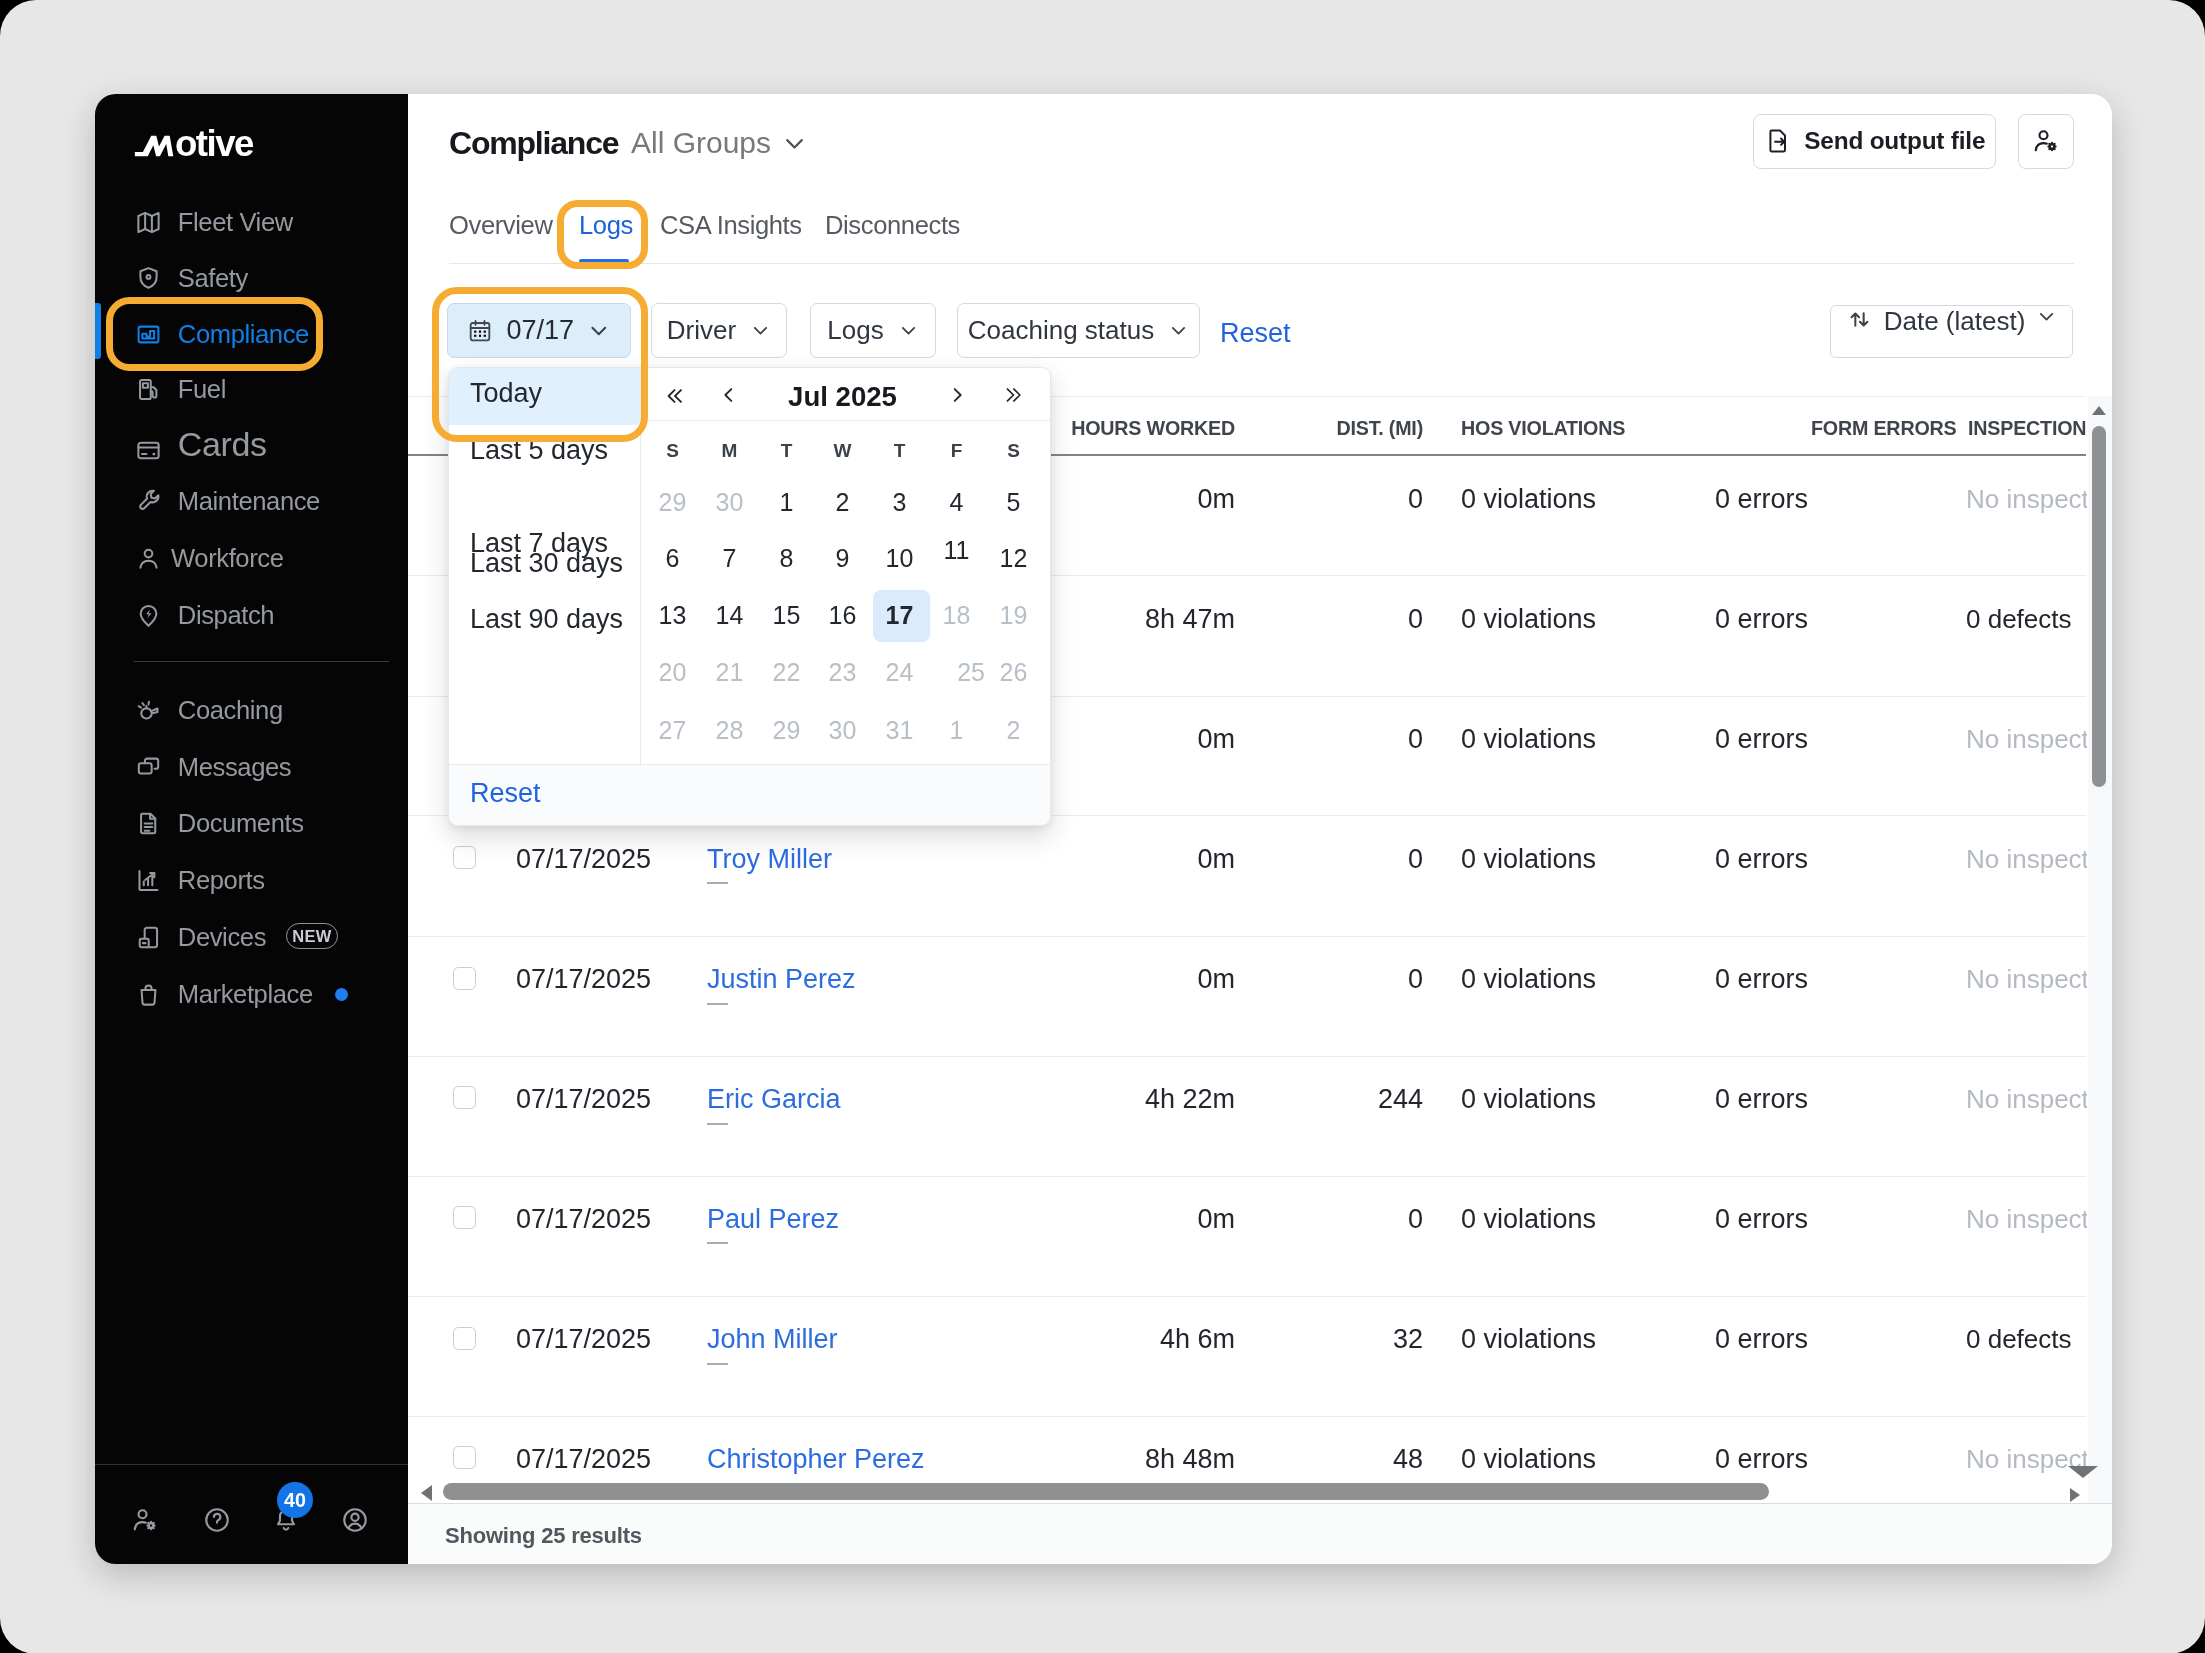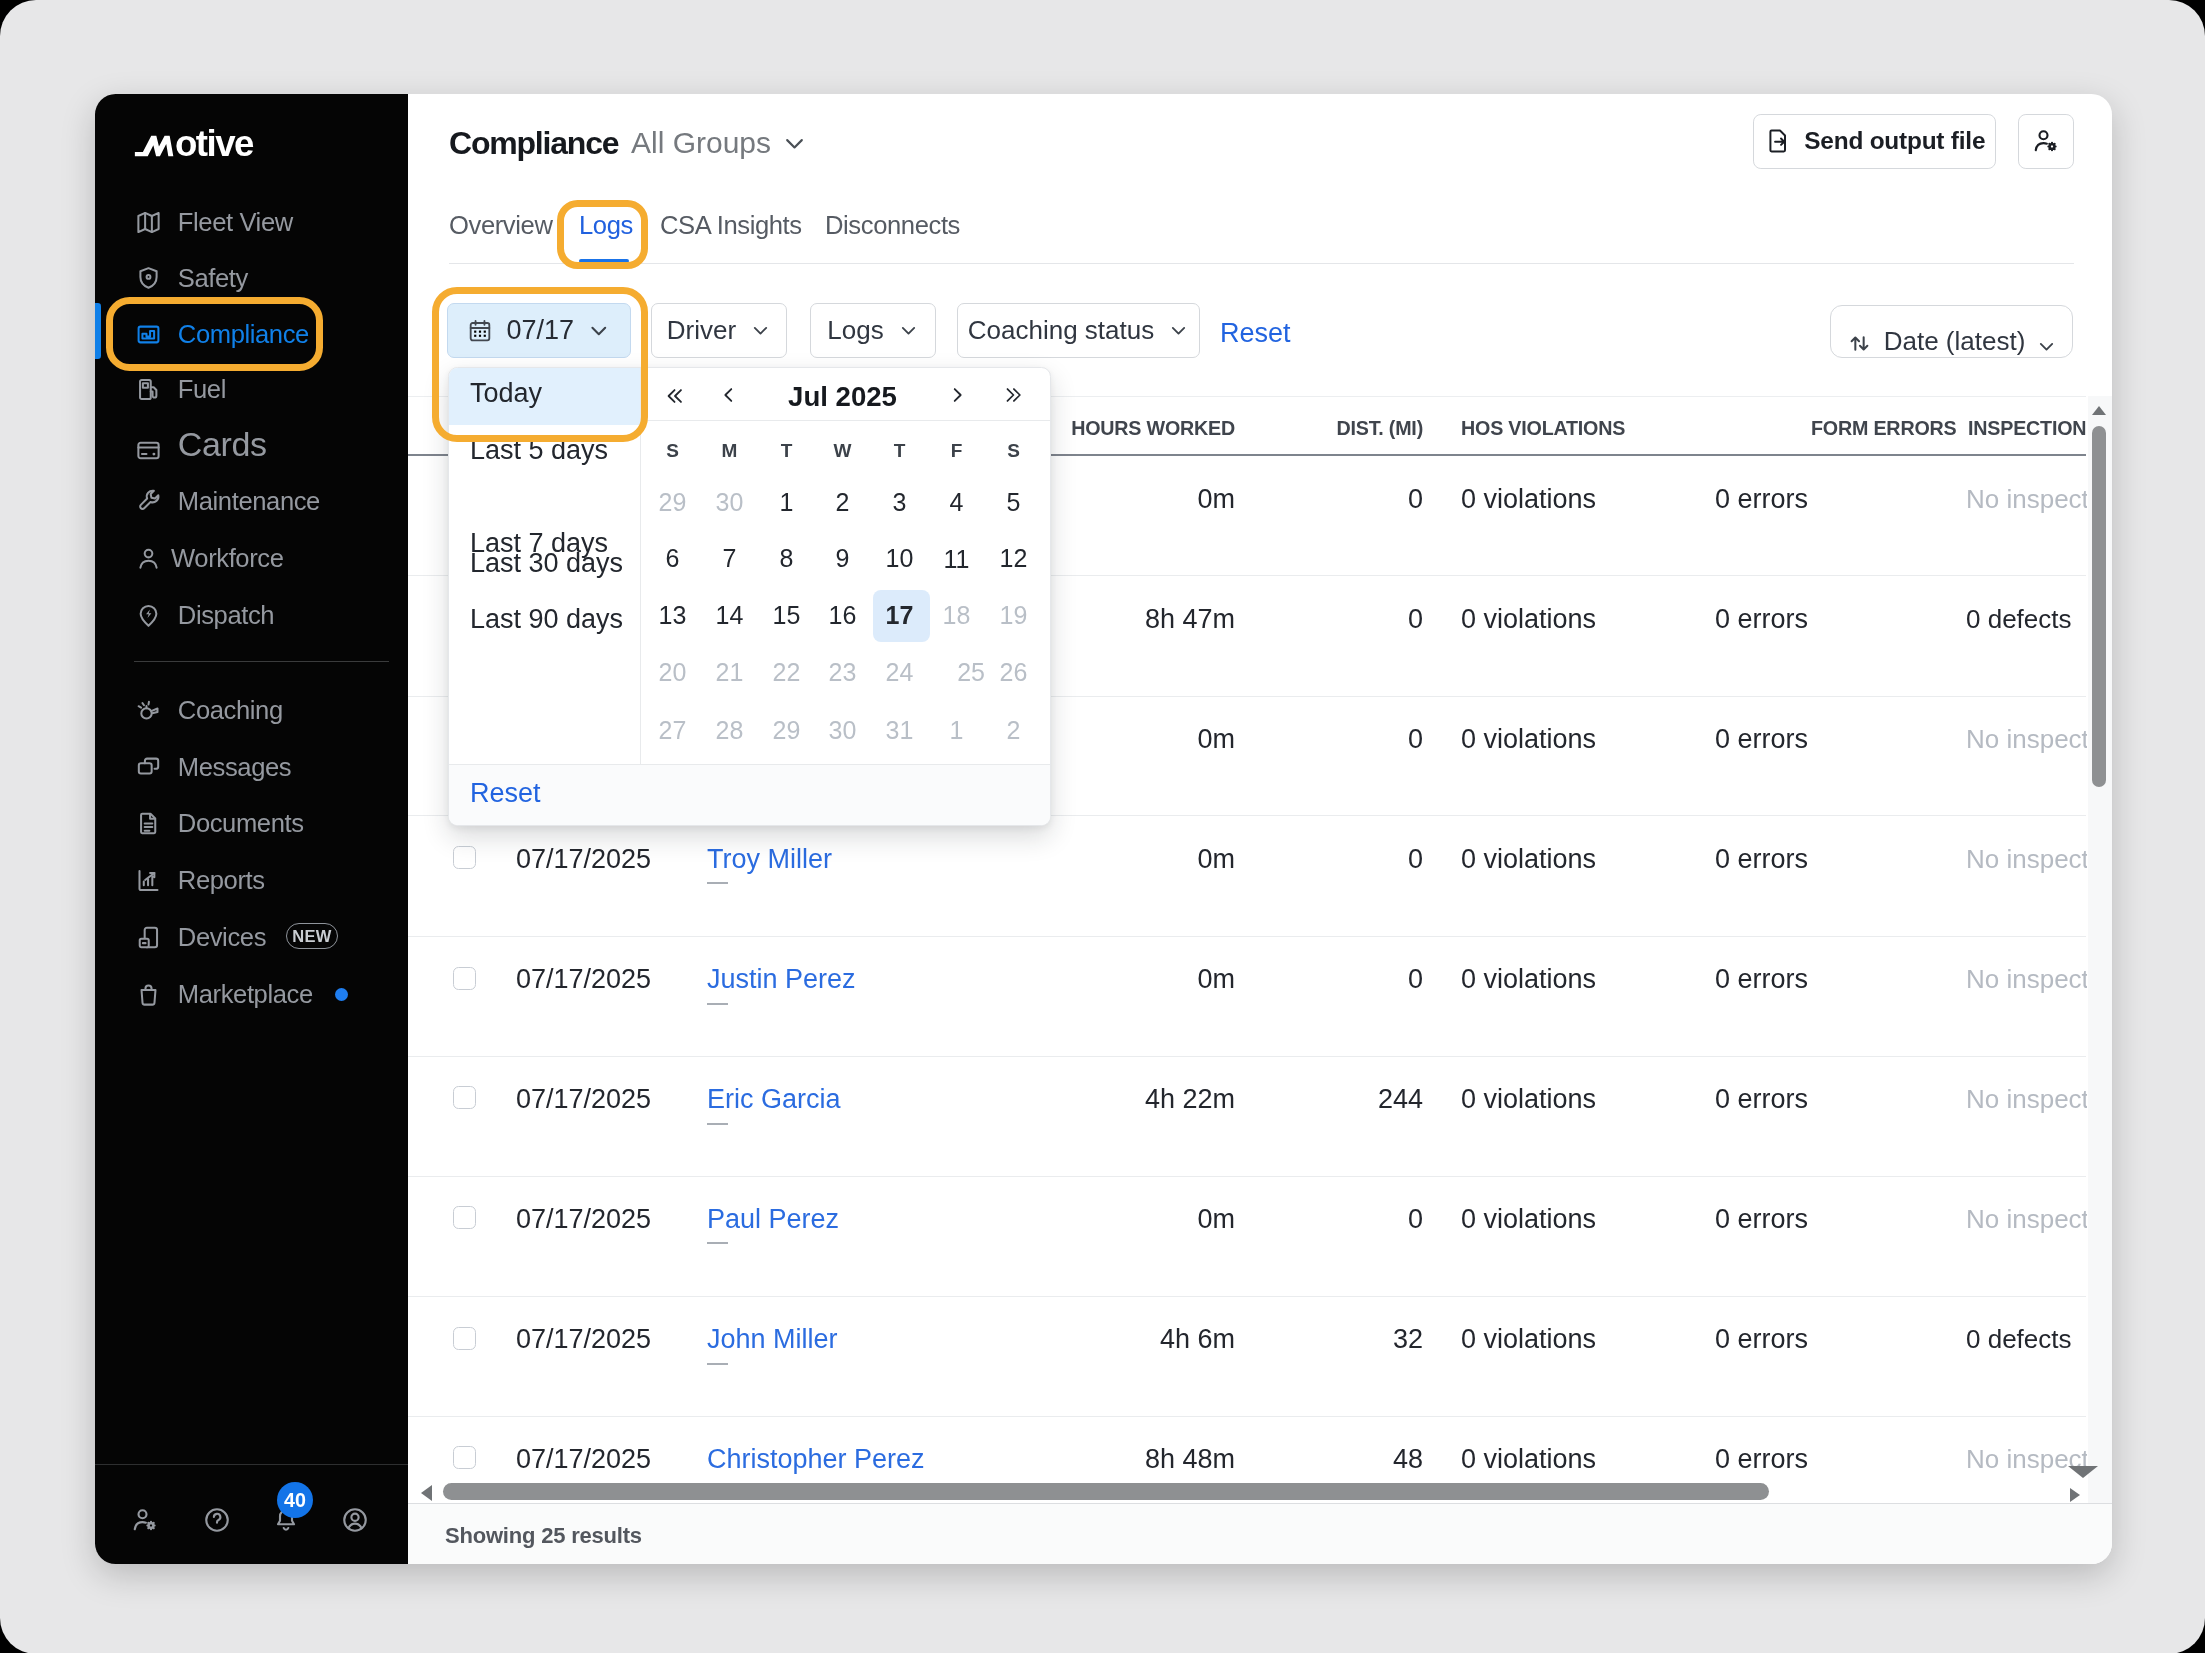--- a/index.html
+++ b/index.html
@@ -199,21 +199,21 @@
         <path d="M5.5 9l6.5 6.5L18.5 9"></path>
       </svg>
     </div>
 <div class="abs" style="left:862px;top:209px;width:243px;height:55px;background:#fff;border:1.6px solid #d5d8dc;border-radius:7px;display:flex;align-items:center;justify-content:center;gap:14px;">
       <span style="font-size:26px;color:#303640;">Coaching status</span>
       <svg width="21" height="21" viewBox="0 0 24 24" fill="none" stroke="#3c424a" stroke-width="2.1" stroke-linecap="round" stroke-linejoin="round">
         <path d="M5.5 9l6.5 6.5L18.5 9"></path>
       </svg>
     </div>
 <div class="abs" style="left:1125px;top:224px;font-size:27px;color:#2264e0;">Reset</div>
-<div class="abs" style="left:1735px;top:211px;width:243px;height:53px;background:#fff;border:1.6px solid #d5d8dc;border-radius:12px;display:flex;align-items:flex-end;justify-content:center;gap:11px;">
+<div class="abs" style="left:1735px;top:211px;width:243px;height:53px;background:#fff;border:1.6px solid #d5d8dc;border-radius:6px;display:flex;align-items:flex-start;justify-content:center;gap:11px;">
       <svg width="27" height="27" viewBox="0 0 24 24" fill="none" stroke="#3c424a" stroke-width="1.8" stroke-linecap="round" stroke-linejoin="round">
         <path d="M8.3 17.5V6.8M5 10l3.3-3.3L11.6 10"></path>
         <path d="M15.7 6.5v10.7M12.4 14l3.3 3.3L19 14"></path>
       </svg>
       <span style="font-size:26px;color:#303640;">Date (latest)</span>
       <svg width="21" height="21" viewBox="0 0 24 24" fill="none" stroke="#3c424a" stroke-width="2.1" stroke-linecap="round" stroke-linejoin="round">
         <path d="M5.5 9l6.5 6.5L18.5 9"></path>
       </svg>
     </div>
 <div class="abs" style="left:313px;top:302px;width:1678px;height:1.2px;background:#eceef0;"></div>
@@ -357,21 +357,21 @@
 <div class="abs" style="left:309px;top:120px;width:57px;text-align:center;font-size:25px;font-weight:normal;color:#23272e;">1</div>
 <div class="abs" style="left:365px;top:120px;width:57px;text-align:center;font-size:25px;font-weight:normal;color:#23272e;">2</div>
 <div class="abs" style="left:422px;top:120px;width:57px;text-align:center;font-size:25px;font-weight:normal;color:#23272e;">3</div>
 <div class="abs" style="left:479px;top:120px;width:57px;text-align:center;font-size:25px;font-weight:normal;color:#23272e;">4</div>
 <div class="abs" style="left:536px;top:120px;width:57px;text-align:center;font-size:25px;font-weight:normal;color:#23272e;">5</div>
 <div class="abs" style="left:195px;top:176px;width:57px;text-align:center;font-size:25px;font-weight:normal;color:#23272e;">6</div>
 <div class="abs" style="left:252px;top:176px;width:57px;text-align:center;font-size:25px;font-weight:normal;color:#23272e;">7</div>
 <div class="abs" style="left:309px;top:176px;width:57px;text-align:center;font-size:25px;font-weight:normal;color:#23272e;">8</div>
 <div class="abs" style="left:365px;top:176px;width:57px;text-align:center;font-size:25px;font-weight:normal;color:#23272e;">9</div>
 <div class="abs" style="left:422px;top:176px;width:57px;text-align:center;font-size:25px;font-weight:normal;color:#23272e;">10</div>
-<div class="abs" style="left:479px;top:177px;width:57px;text-align:center;font-size:25px;font-weight:normal;color:#23272e;">11</div>
+<div class="abs" style="left:479px;top:168px;width:57px;text-align:center;font-size:25px;font-weight:normal;color:#23272e;">11</div>
 <div class="abs" style="left:536px;top:176px;width:57px;text-align:center;font-size:25px;font-weight:normal;color:#23272e;">12</div>
 <div class="abs" style="left:195px;top:233px;width:57px;text-align:center;font-size:25px;font-weight:normal;color:#23272e;">13</div>
 <div class="abs" style="left:252px;top:233px;width:57px;text-align:center;font-size:25px;font-weight:normal;color:#23272e;">14</div>
 <div class="abs" style="left:309px;top:233px;width:57px;text-align:center;font-size:25px;font-weight:normal;color:#23272e;">15</div>
 <div class="abs" style="left:365px;top:233px;width:57px;text-align:center;font-size:25px;font-weight:normal;color:#23272e;">16</div>
 <div class="abs" style="left:422px;top:233px;width:57px;text-align:center;font-size:25px;font-weight:bold;color:#23272e;">17</div>
 <div class="abs" style="left:479px;top:233px;width:57px;text-align:center;font-size:25px;font-weight:normal;color:#b9bfc7;">18</div>
 <div class="abs" style="left:536px;top:233px;width:57px;text-align:center;font-size:25px;font-weight:normal;color:#b9bfc7;">19</div>
 <div class="abs" style="left:195px;top:290px;width:57px;text-align:center;font-size:25px;font-weight:normal;color:#b9bfc7;">20</div>
 <div class="abs" style="left:252px;top:290px;width:57px;text-align:center;font-size:25px;font-weight:normal;color:#b9bfc7;">21</div>

